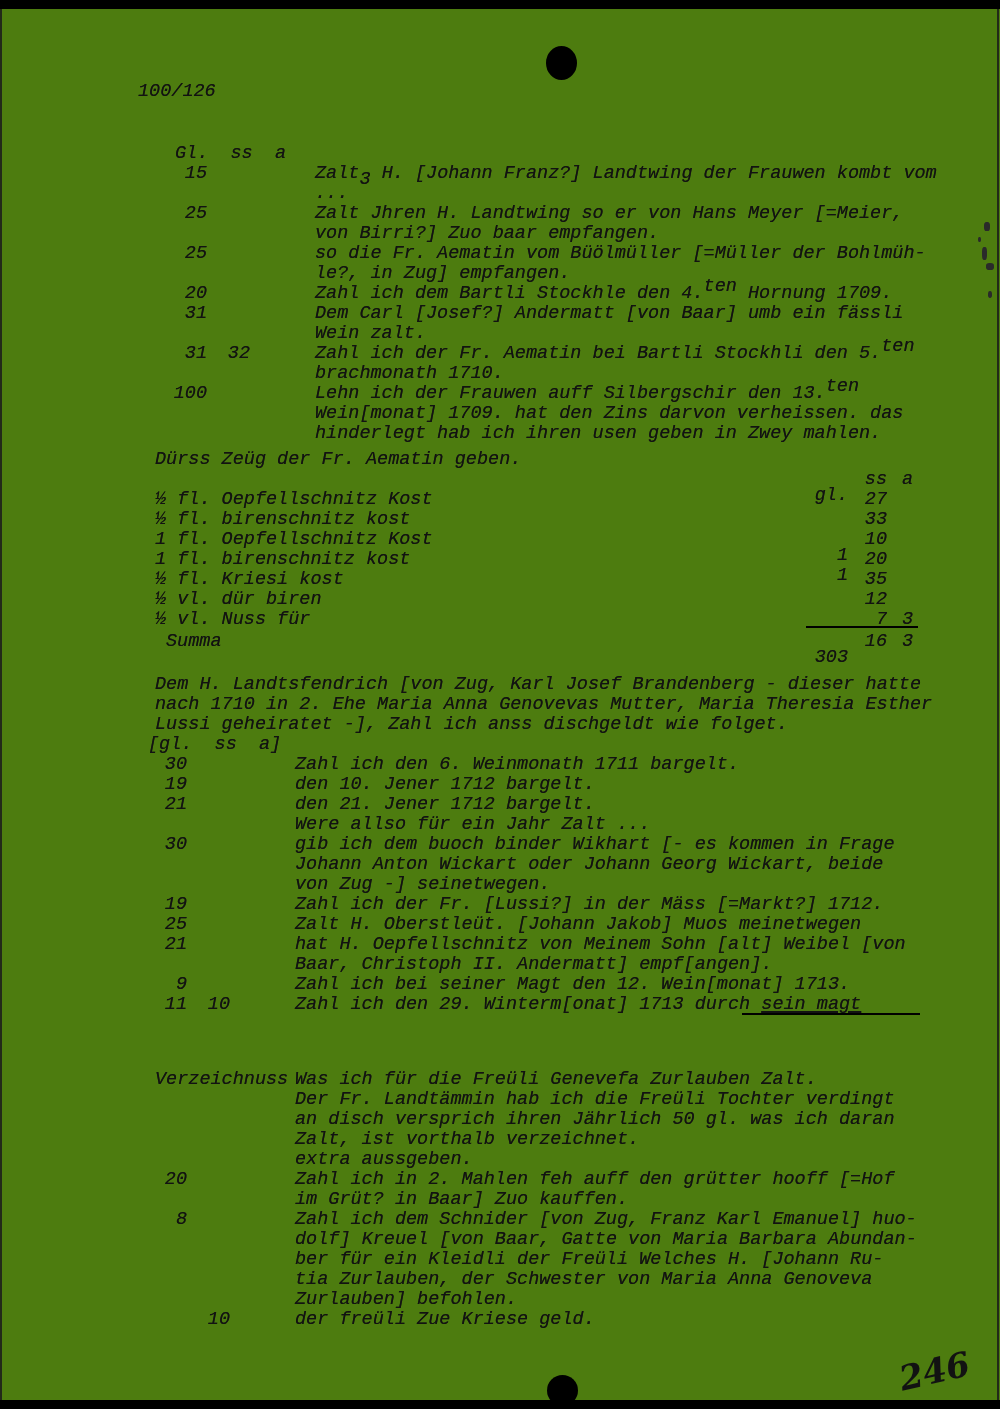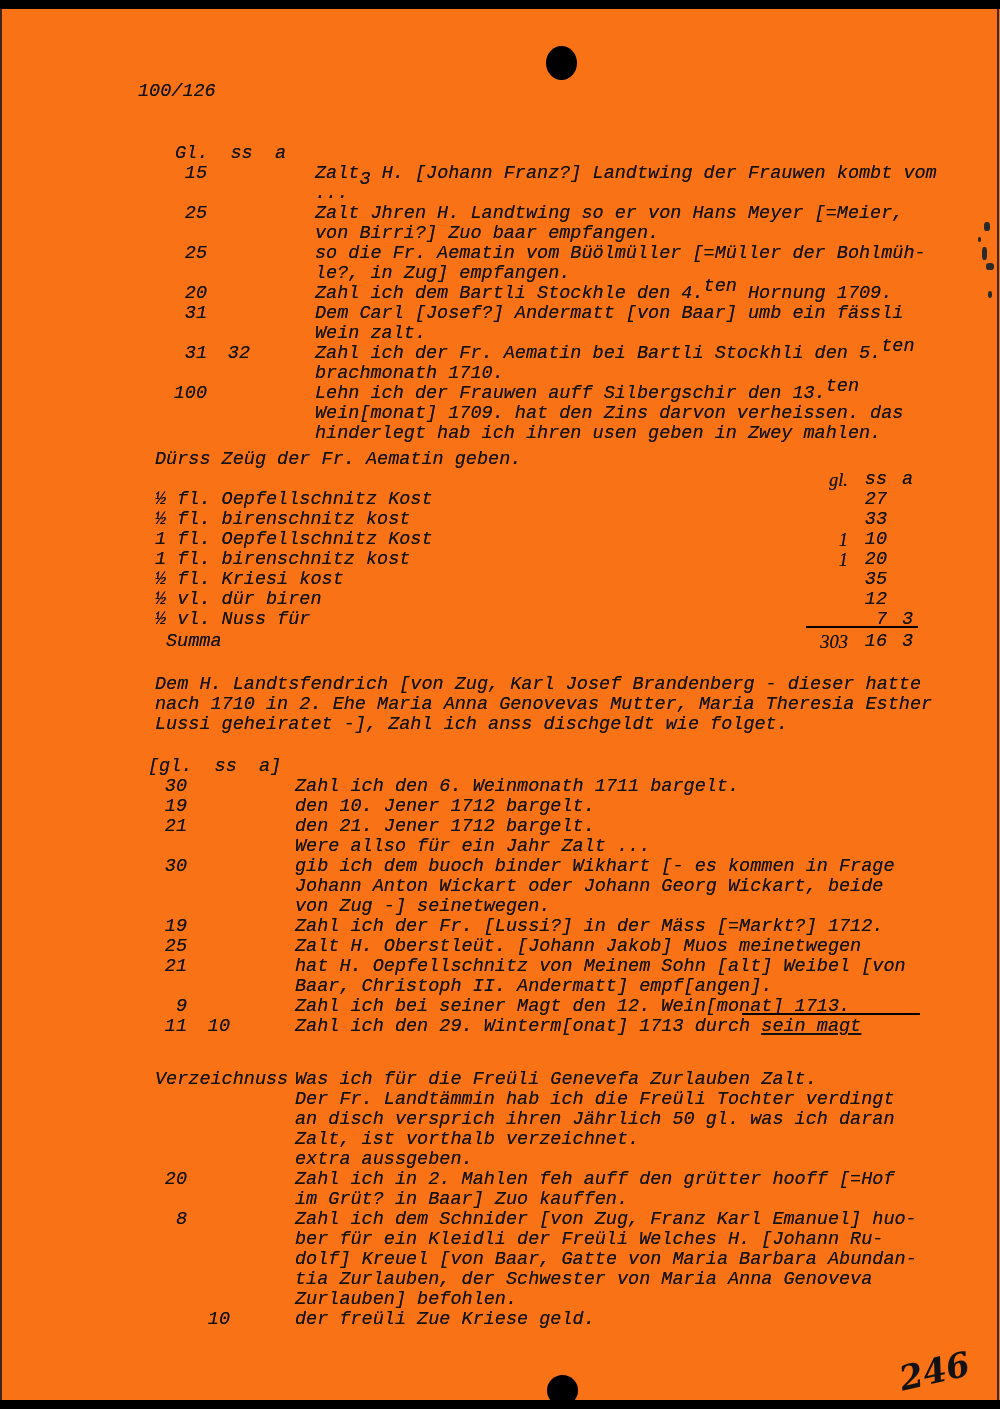--- a/index.html
+++ b/index.html
@@ -1,16 +1,16 @@
 <!DOCTYPE html>
 <html><head>
 <meta charset="utf-8">
 <style>
   html,body{margin:0;padding:0;background:#e8e8e8;}
-  .page{position:relative;width:1000px;height:1409px;background:#f97316;overflow:hidden;
+  .page{position:relative;width:1000px;height:1409px;background:#4d7c0f;overflow:hidden;
         font-family:"Liberation Mono", monospace;font-style:italic;color:#121212;
         font-size:18.5px;line-height:20px;font-variant-ligatures:none;
         text-shadow:0 0 0.6px rgba(17,17,17,0.75);}
   .tl{white-space:pre;height:20px;}
   span.tl{height:auto;}
   .b{font-weight:normal;}
   .sup{position:relative;top:-7px;}
   .sub{position:relative;top:6px;}
   .u{text-decoration:underline;text-underline-offset:2px;text-decoration-thickness:2px;margin-top:40px;}
   .topbar{position:absolute;left:0;top:0;width:1000px;height:9px;background:#000;}
@@ -28,28 +28,28 @@
   .row{position:relative;}
   .num1{position:absolute;left:133px;top:0;width:54px;text-align:right;}
   .num2{position:absolute;left:196px;top:0;width:34px;text-align:right;}
   .rowlabel{position:absolute;left:155px;top:0;text-align:right;}
   .txt{margin-left:295px;}
   .goods{top:450px;}
   .gheading{margin-left:155px;}
   .gcolhead{position:relative;height:20px;}
   .gitem{position:relative;height:20px;}
   .gilabel{margin-left:155px;}
-  .gql{position:absolute;left:800px;top:0;width:48px;text-align:right;font-family:Liberation Serif, serif;}
+  .gql{position:absolute;left:800px;top:16px;width:48px;text-align:right;}
   .gss{position:absolute;left:853px;top:0;width:34px;text-align:right;}
   .ga{position:absolute;left:889px;top:0;width:24px;text-align:right;}
   .grule{margin-left:806px;width:112px;height:2px;background:#000;margin-top:-4px;}
   .summa{margin-top:4px;height:20px;padding-left:11px;}
   .disch{top:675px;}
   .intro{margin-left:155px;}
-  .colhead2{margin-left:148px;margin-top:22px;}
+  .colhead2{margin-left:148px;}
   .drule{position:absolute;left:742px;top:338px;width:178px;height:2px;background:#000;}
   .dtotal{position:absolute;left:620px;top:341px;width:290px;text-align:right;white-space:pre;}
   .verz{top:1070px;}
   .hand{position:absolute;left:899px;top:1354px;font-family:"DejaVu Serif",serif;
         font-style:italic;font-weight:600;font-size:34px;line-height:1;
         transform:rotate(-13deg);text-shadow:none;}
 </style>
 </head>
 <body>
 
@@ -239,22 +239,22 @@
           <span class="tl num1">20</span>
           <div class="txt">
             <div class="tl"><span class="seg">Zahl ich in 2. Mahlen feh auff den grütter hooff [=Hof</span></div>
             <div class="tl"><span class="seg">im Grüt? in Baar] Zuo kauffen.</span></div>
           </div>
         </div>
         <div class="row">
           <span class="tl num1">8</span>
           <div class="txt">
             <div class="tl"><span class="seg">Zahl ich dem Schnider [von Zug, Franz Karl Emanuel] </span><span class="seg b">huo-</span></div>
+            <div class="tl"><span class="seg">dolf] </span><span class="seg b">Kreuel</span><span class="seg"> [von Baar, Gatte von </span><span class="seg b">Maria Barbara Abundan-</span></div>
             <div class="tl"><span class="seg b">ber</span><span class="seg"> für ein Kleidli der Freüli Welches H. [Johann Ru-</span></div>
-            <div class="tl"><span class="seg">dolf] </span><span class="seg b">Kreuel</span><span class="seg"> [von Baar, Gatte von </span><span class="seg b">Maria Barbara Abundan-</span></div>
             <div class="tl"><span class="seg b">tia</span><span class="seg"> Zurlauben, der Schwester von Maria Anna Genoveva</span></div>
             <div class="tl"><span class="seg">Zurlauben] befohlen.</span></div>
           </div>
         </div>
         <div class="row">
           <span class="tl num2">10</span>
           <div class="txt">
             <div class="tl"><span class="seg">der freüli Zue Kriese geld.</span></div>
           </div>
         </div>

